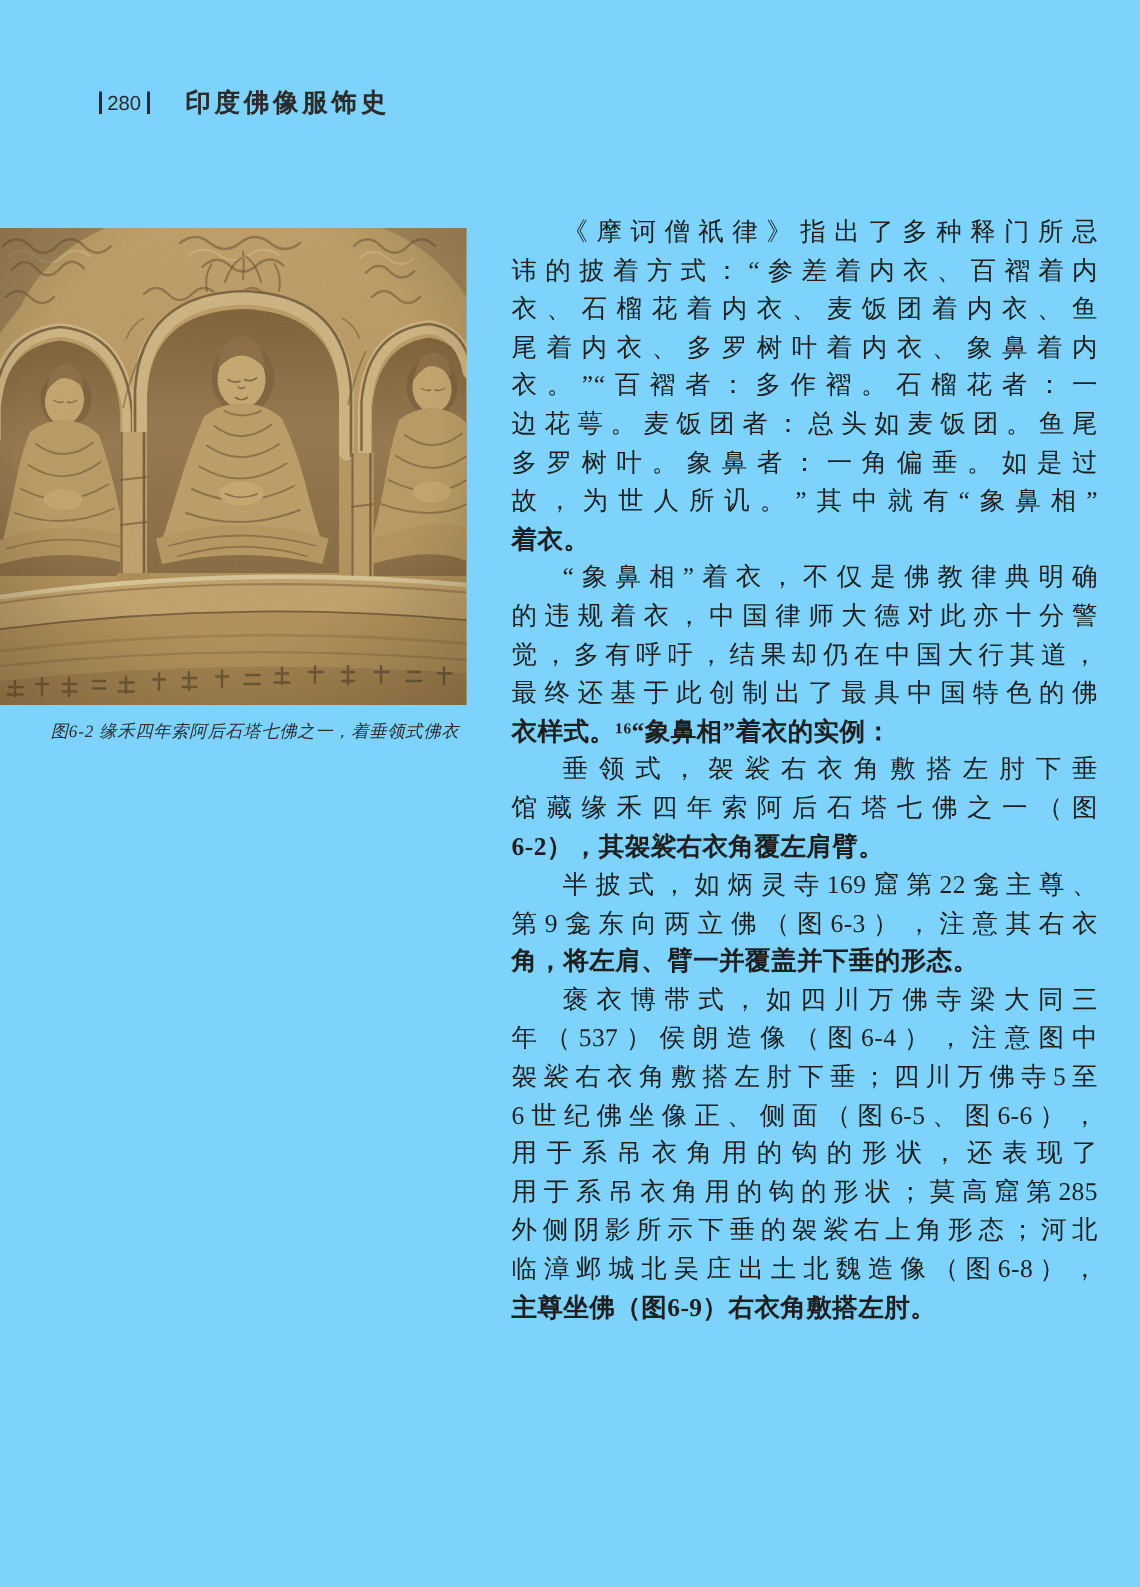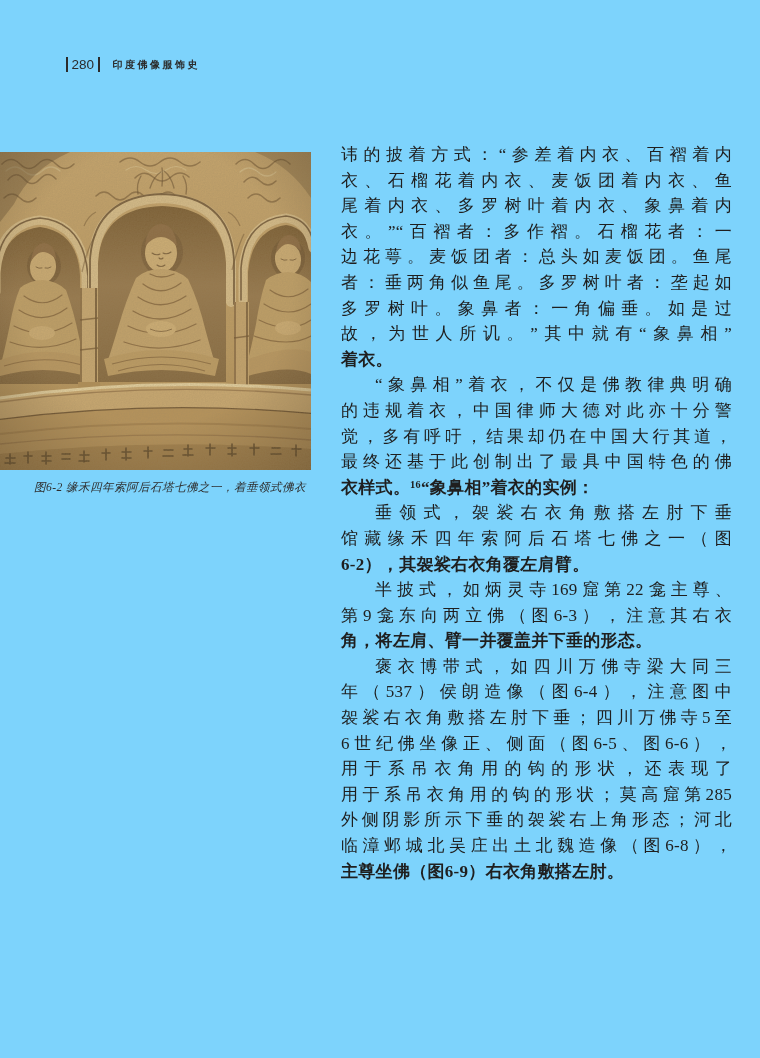--- a/index.html
+++ b/index.html
@@ -24,21 +24,21 @@
   }
   .running-header .bar{
     display:inline-block;width:1.5px;height:15px;
     background:#2b2b2b;margin:0 4px;
   }
   .running-header .pagenum{
     font-family:"Liberation Sans","DejaVu Sans",sans-serif;
     font-size:13.5px;letter-spacing:0;
   }
   .running-header .booktitle{
-    margin-left:9px;letter-spacing:2.5px;font-weight:bold;font-size:10px;
+    margin-left:20px;letter-spacing:2.5px;font-weight:bold;font-size:17px;
   }
   
   .figure-wrap{
     position:absolute;left:0;top:152px;width:340px;margin:0;
   }
   .photo{
     position:absolute;left:0;top:0;width:311px;height:318px;
     background:#bd9a60;
   }
   .photo svg{display:block;}
@@ -263,26 +263,26 @@
         <path d="M0,0 L70,0 Q30,18 14,52 L0,70 Z" fill="#4c3a22" opacity="0.35"></path>
         <path d="M255,0 L311,0 L311,46 Q290,14 255,0 Z" fill="#4c3a22" opacity="0.28"></path>
         <rect x="0" y="0" width="311" height="318" fill="url(#vign)"></rect>
         <rect x="0" y="0" width="311" height="318" filter="url(#grain)" opacity="0.3"></rect>
       </svg>
     </div>
     <figcaption class="figure-caption">图6-2 缘禾四年索阿后石塔七佛之一，着垂领式佛衣</figcaption>
   </figure>
 
   <main class="article">
+      <div class="tline first">《摩诃僧祇律》指出了多种释门所忌</div>
       <div class="tline">讳的披着方式：“参差着内衣、百褶着内</div>
       <div class="tline">衣、石榴花着内衣、麦饭团着内衣、鱼</div>
       <div class="tline">尾着内衣、多罗树叶着内衣、象鼻着内</div>
       <div class="tline">衣。”“百褶者：多作褶。石榴花者：一</div>
       <div class="tline">边花萼。麦饭团者：总头如麦饭团。鱼尾</div>
-      <div class="tline">者：垂两角似鱼尾。多罗树叶者：垄起如</div>
       <div class="tline">多罗树叶。象鼻者：一角偏垂。如是过</div>
       <div class="tline">故，为世人所讥。”其中就有“象鼻相”</div>
       <div class="tline last">着衣。</div>
       <div class="tline first">“象鼻相”着衣，不仅是佛教律典明确</div>
       <div class="tline">的违规着衣，中国律师大德对此亦十分警</div>
       <div class="tline">觉，多有呼吁，结果却仍在中国大行其道，</div>
       <div class="tline">最终还基于此创制出了最具中国特色的佛</div>
       <div class="tline last">衣样式。¹⁶“象鼻相”着衣的实例：</div>
       <div class="tline first">垂领式，袈裟右衣角敷搭左肘下垂</div>
       <div class="tline">馆藏缘禾四年索阿后石塔七佛之一（图</div>

